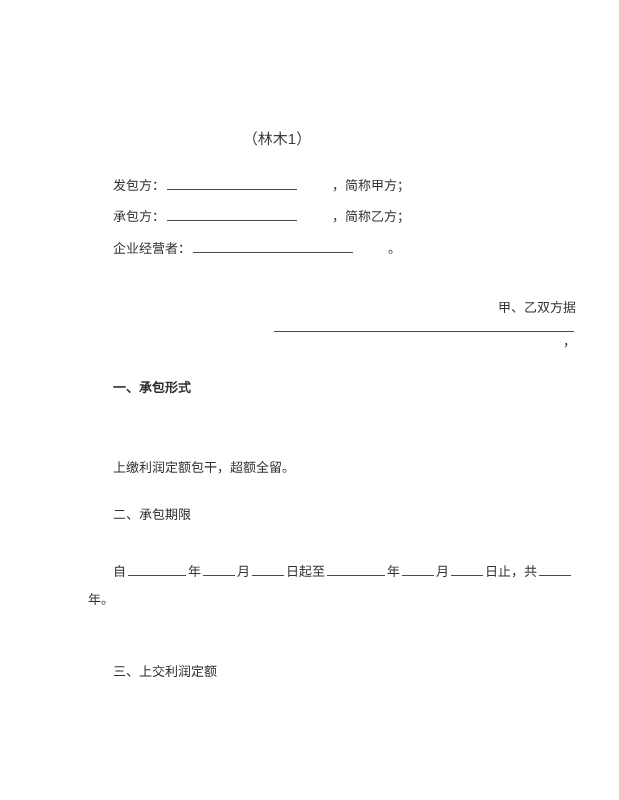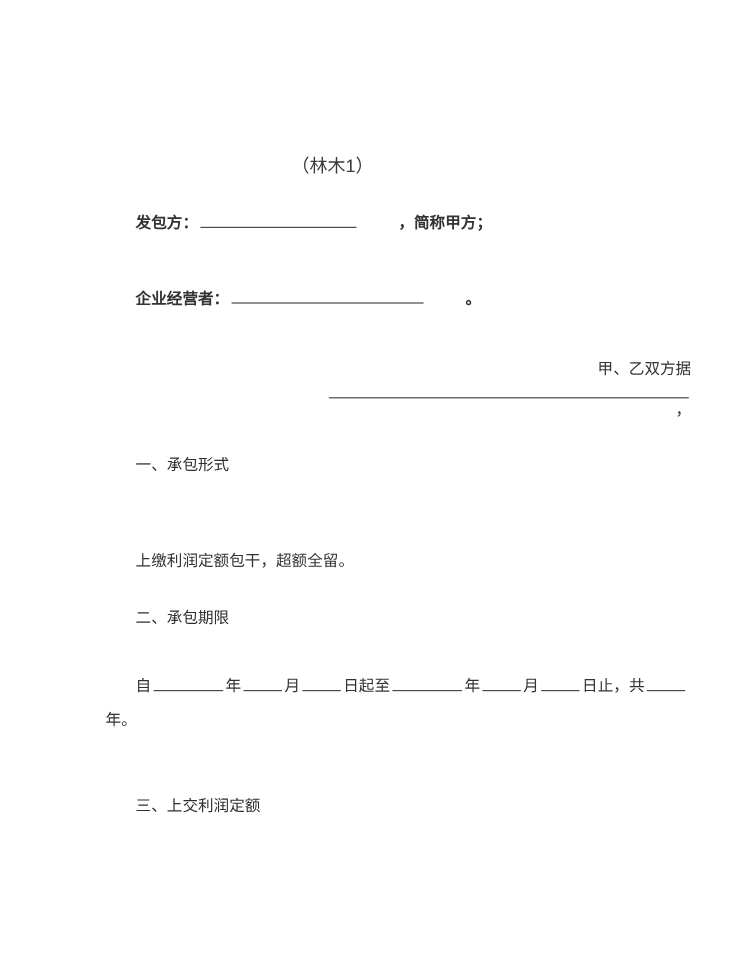--- a/index.html
+++ b/index.html
@@ -57,21 +57,20 @@
     line-height: 20px;
     color: #333333;
     white-space: nowrap;
   }
 
   
   .party-row {
     left: 113px;
     display: flex;
     align-items: baseline;
-    font-weight: bold;
   }
   .party-label { flex: 0 0 auto; }
   .party-tail  { flex: 0 0 auto; margin-left: 33px; }
 
   .blank {
     display: inline-block;
     border-bottom: 1px solid #4a4a4a;
     height: 13px;
     vertical-align: baseline;
     margin: 0 2px;
@@ -132,35 +131,40 @@
 
 
   <div class="doc-subtitle">（林木1）</div>
 
   <div class="body-line party-row" style="top:176px;">
     <span class="party-label">发包方：</span>
     <span class="blank blank-party"></span>
     <span class="party-tail">，简称甲方；</span>
   </div>
 
+  <div class="body-line party-row" style="top:207px;">
+    <span class="party-label">承包方：</span>
+    <span class="blank blank-party"></span>
+    <span class="party-tail">，简称乙方；</span>
+  </div>
 
   <div class="body-line party-row" style="top:239px;">
     <span class="party-label">企业经营者：</span>
     <span class="blank blank-operator"></span>
     <span class="party-tail">。</span>
   </div>
 
   <div class="body-line clause-intro">
     <span>甲、乙双方据</span>
     <span class="blank blank-long"></span>
     <span>，</span>
   </div>
 
 
-  <div class="body-line section-heading" style="top:378px;">一、承包形式</div>
+  <div class="body-line section-heading" style="top:378px;font-weight:bold;">一、承包形式</div>
 
   <div class="body-line section-body" style="top:458px;">上缴利润定额包干，超额全留。</div>
 
   <div class="body-line section-heading" style="top:505px;">二、承包期限</div>
 
   <div class="body-line term-line">
     <span>自</span>
     <span class="blank blank-year"></span>
     <span>年</span>
     <span class="blank blank-month"></span>

